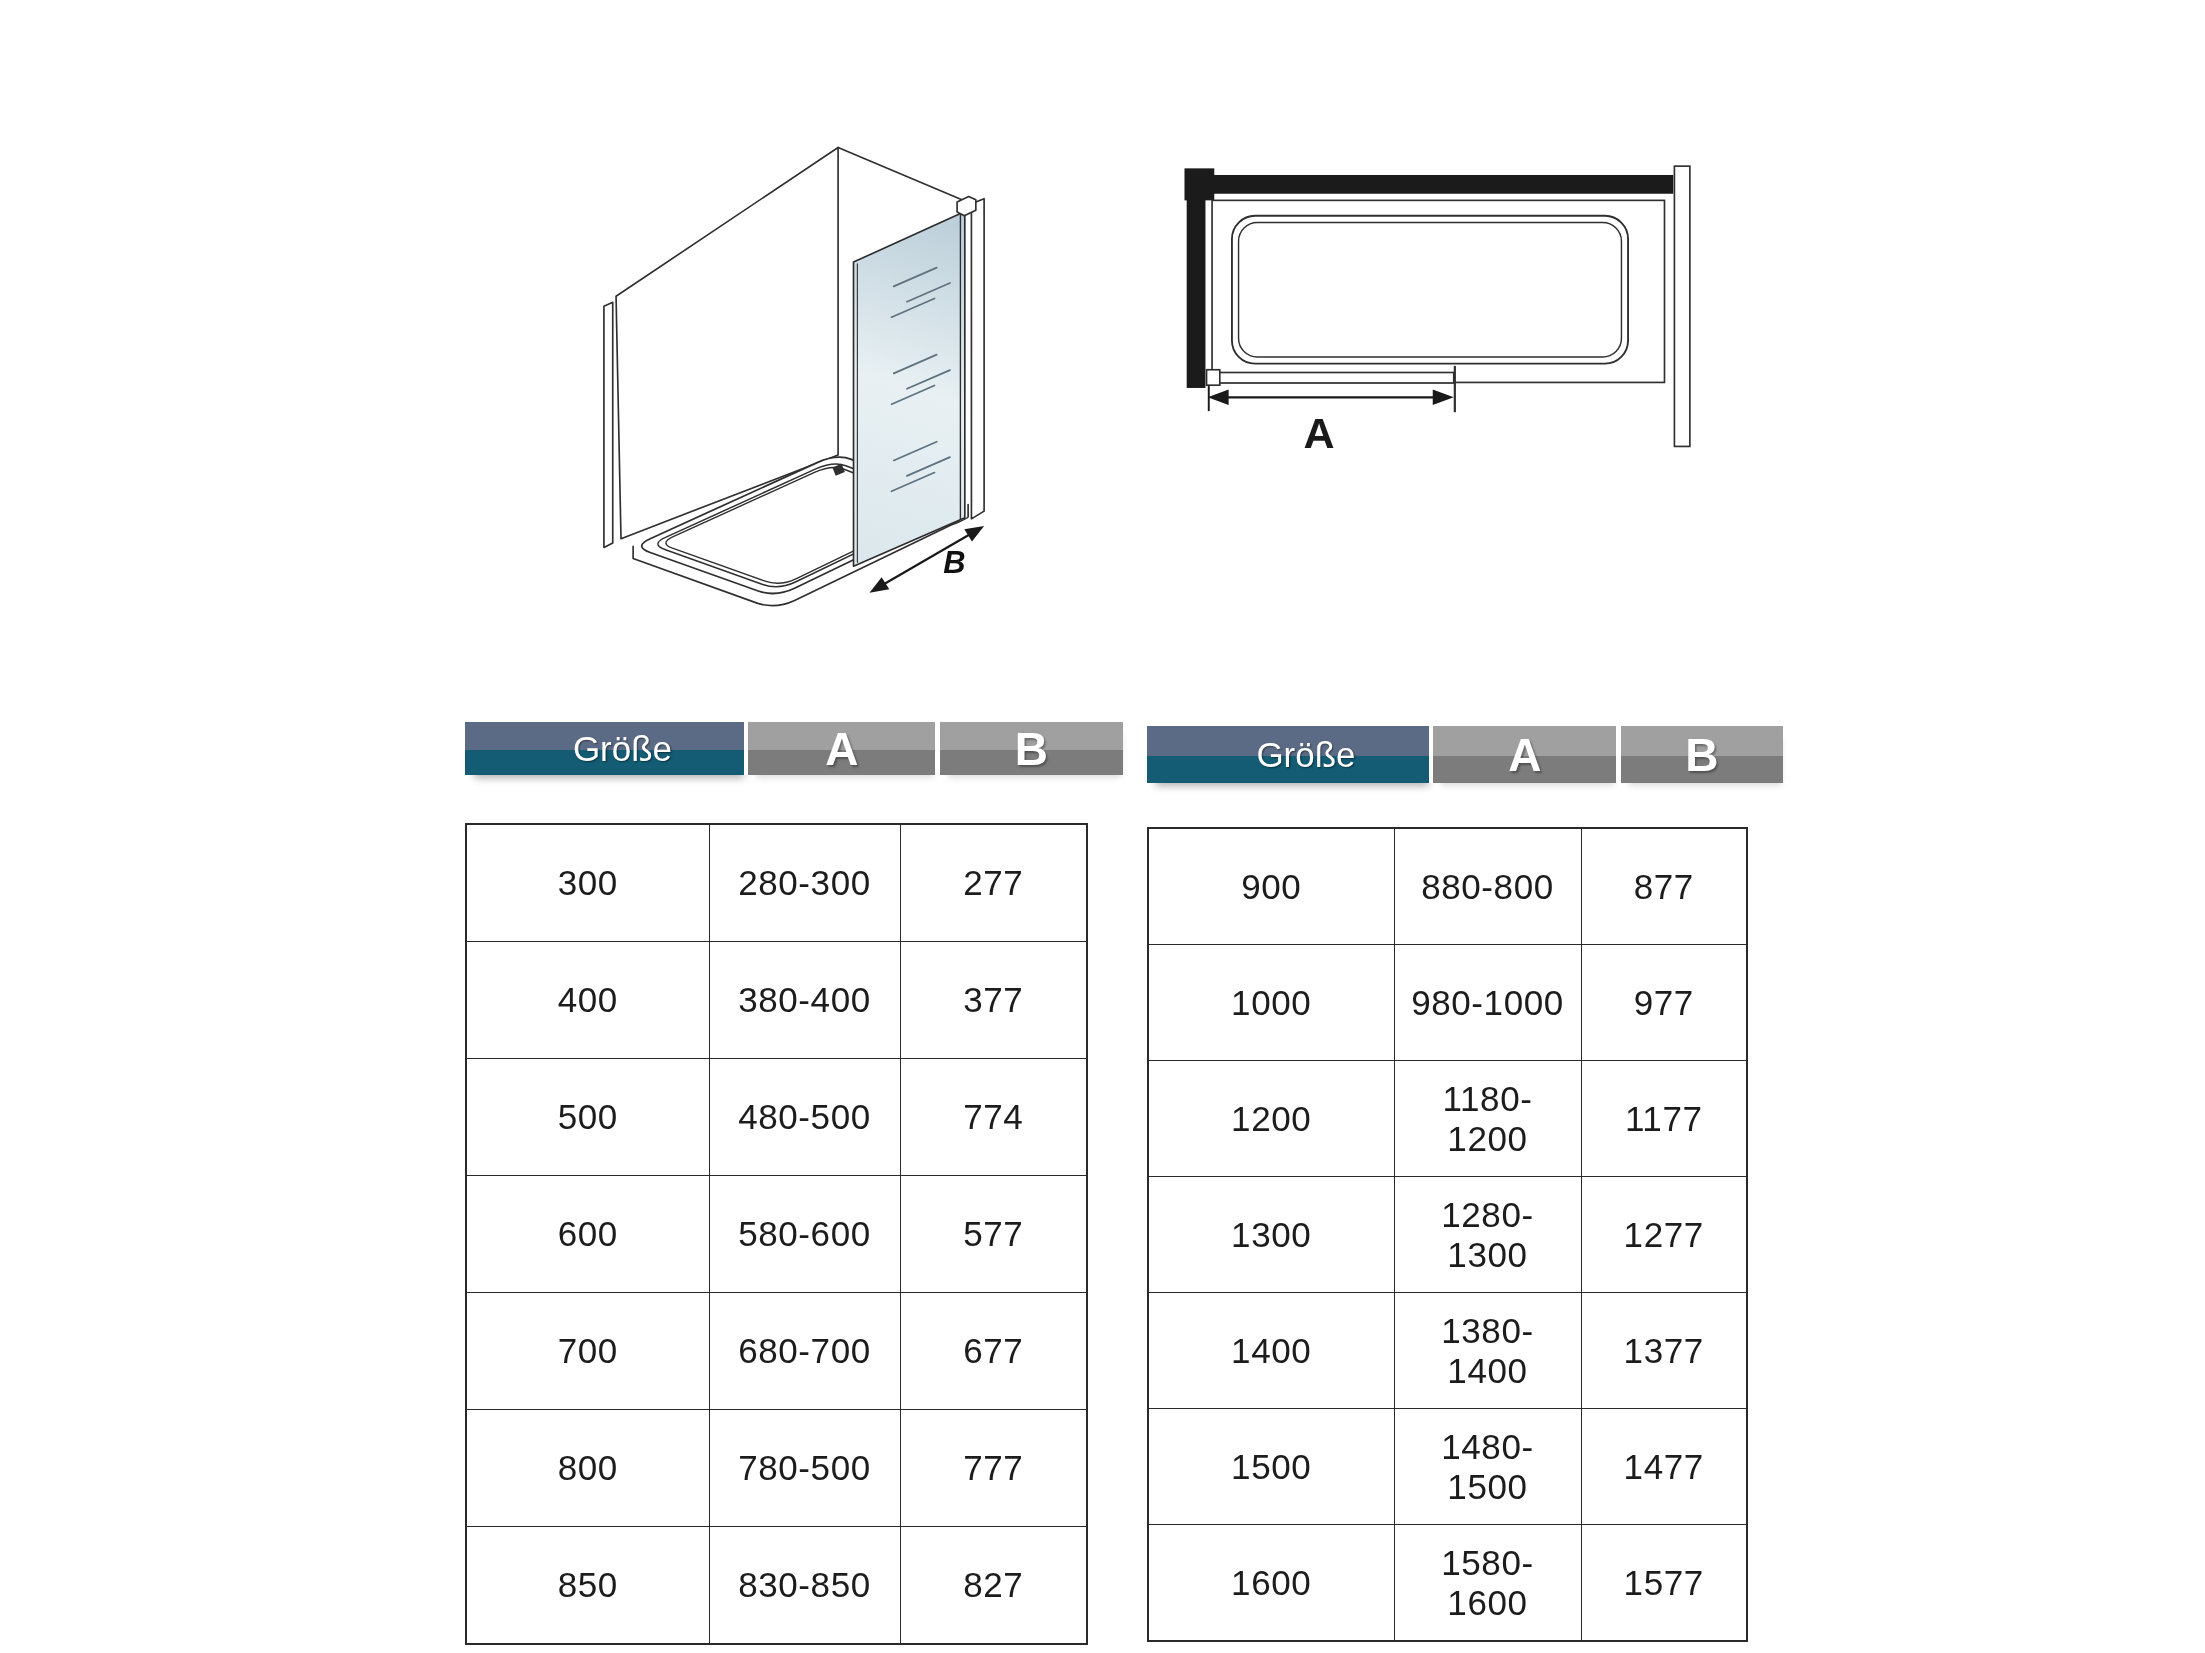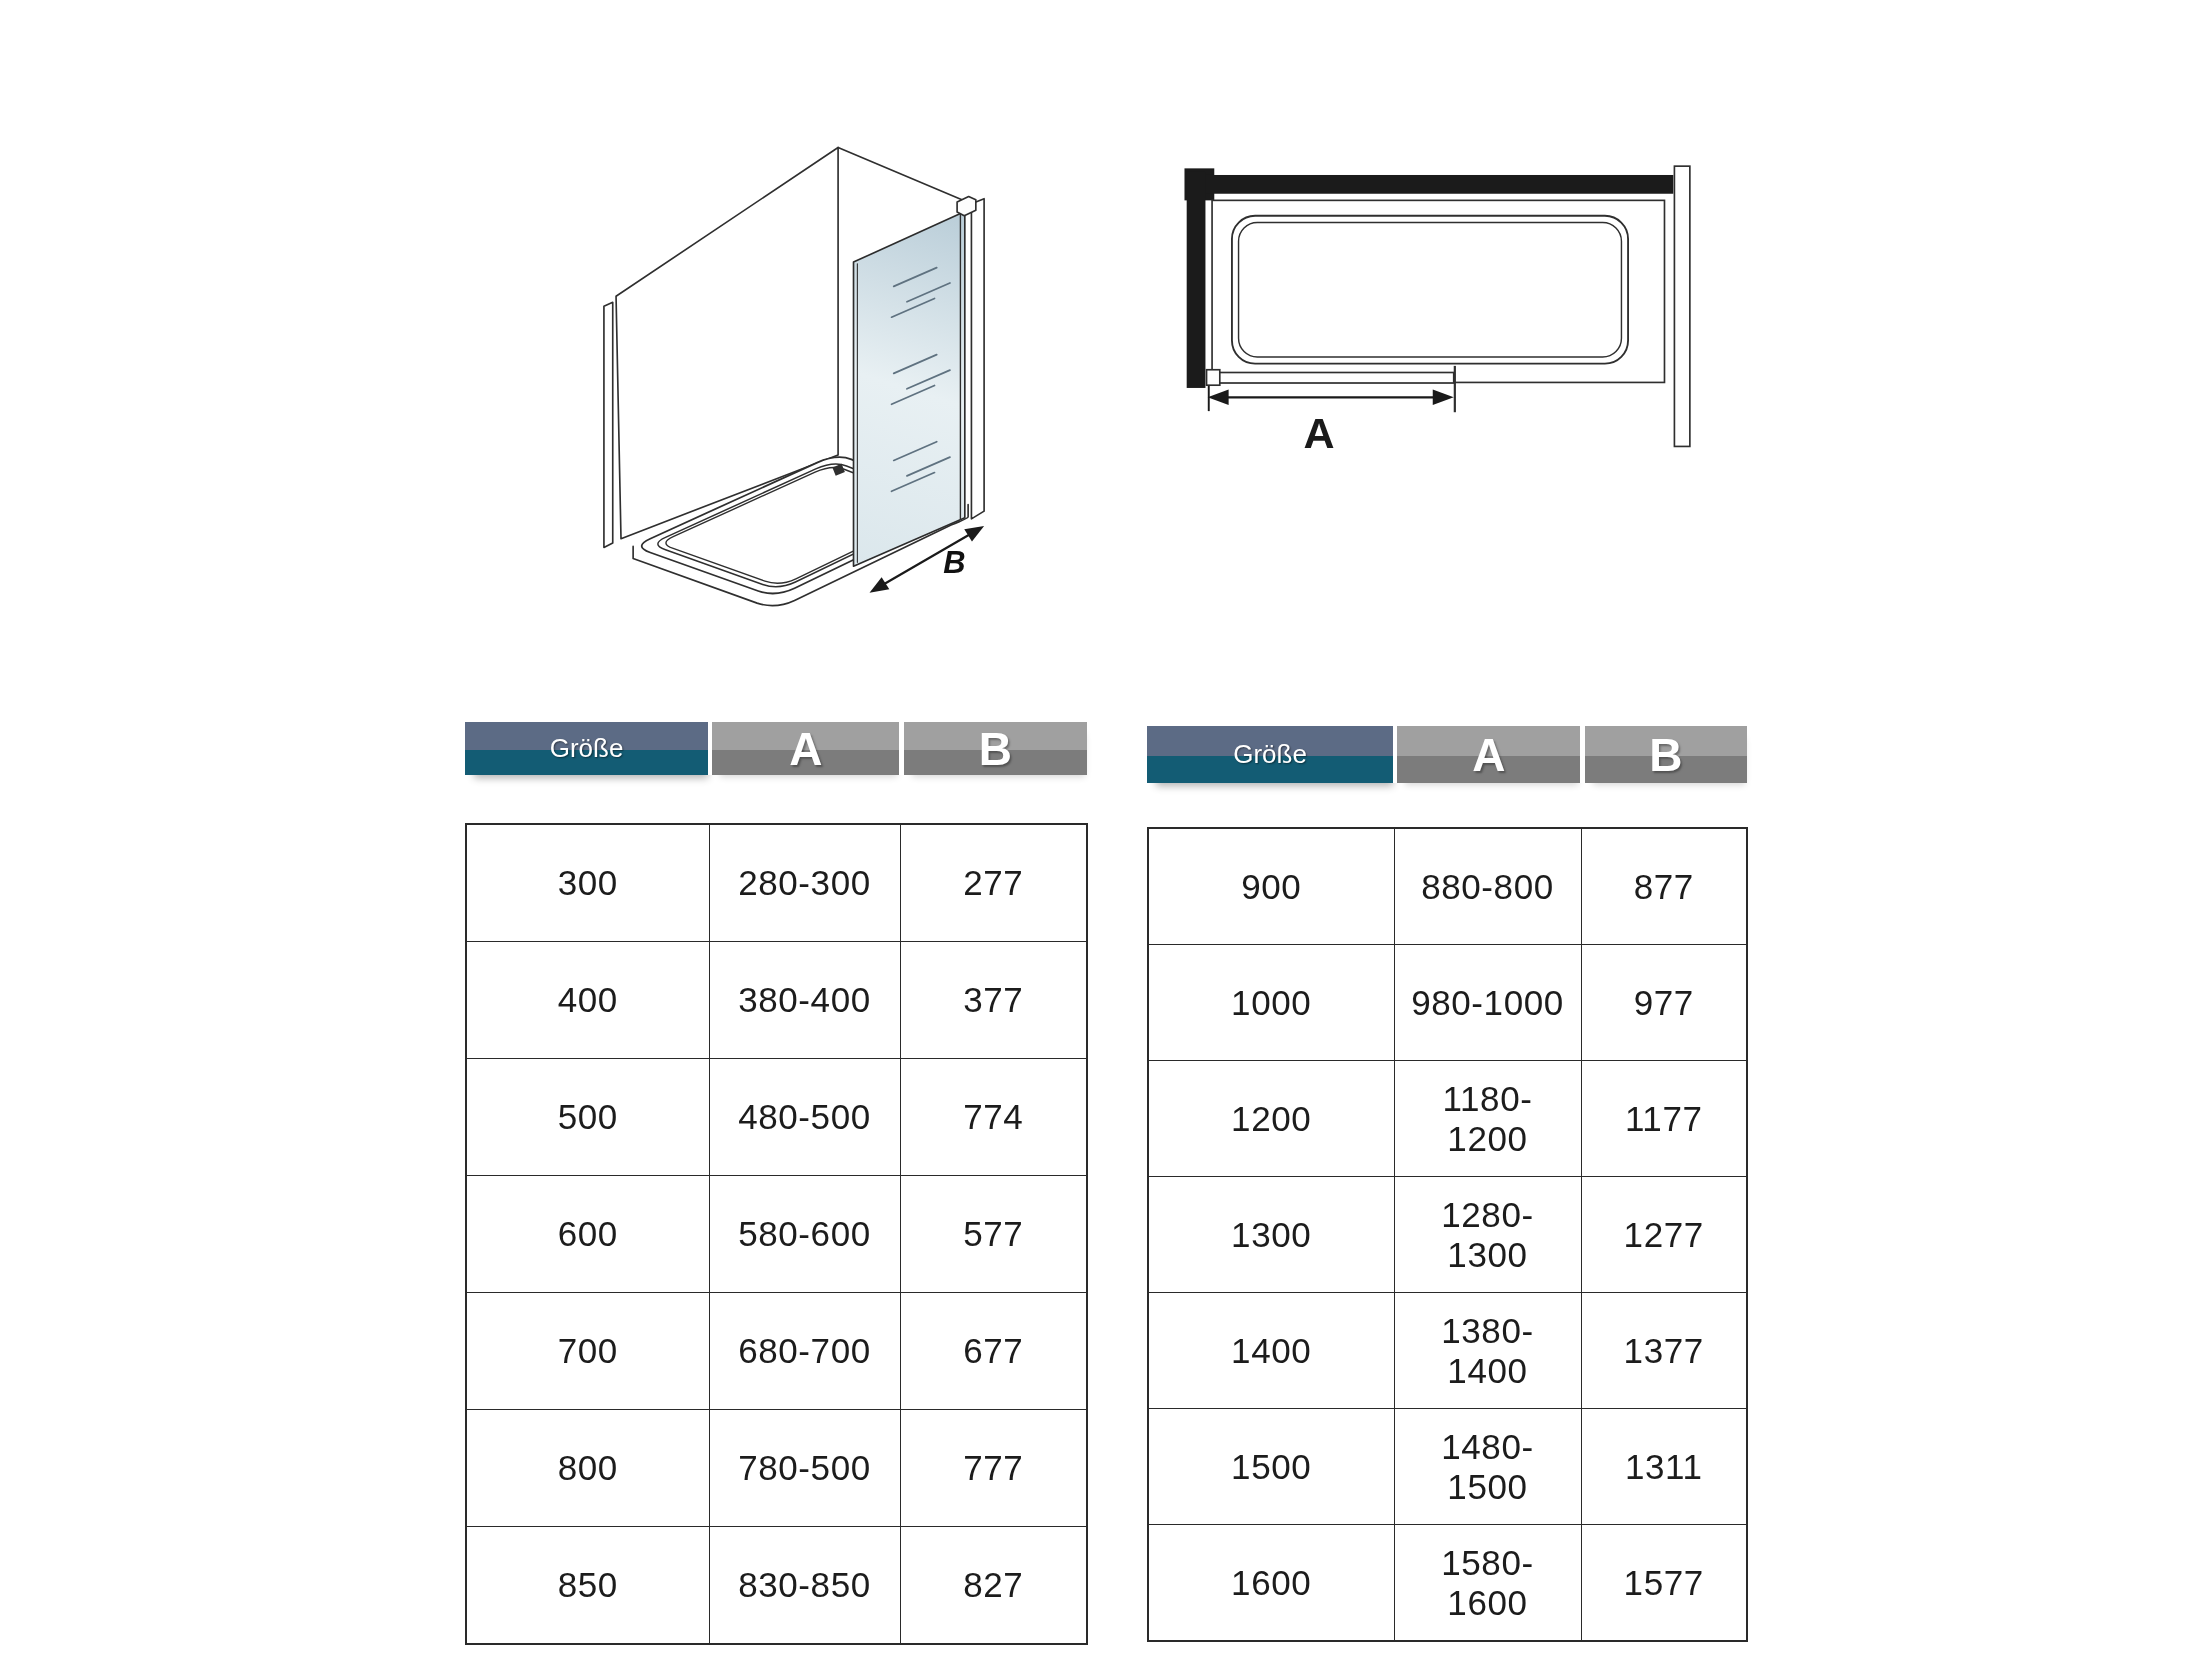--- a/index.html
+++ b/index.html
@@ -11,22 +11,22 @@
   html,body{margin:0;padding:0;}
   body{width:2205px;height:1654px;background:var(--bg);
        font-family:"Liberation Sans", sans-serif; position:relative; overflow:hidden;}
   svg{position:absolute;}
 
   
   .hbar{display:flex; position:absolute;}
   .hcell{color:var(--header-text); text-align:center; display:flex;
          align-items:center; justify-content:center;}
   .hblue{background:linear-gradient(180deg,var(--groesse-top) 0 52%,var(--groesse-bottom) 52% 100%);
-         font-size:26px; text-shadow:1.1px 1.1px 1.7px rgba(0,0,0,.45);
-         box-shadow:4.4px 7.7px 7.7px -4.4px rgba(0,0,0,.30);}
+         font-size:35px; text-shadow:1.1px 1.1px 1.7px rgba(0,0,0,.45);
+         box-shadow:4.4px 7.7px 7.7px -4.4px rgba(0,0,0,.30);padding-left:36px;}
   .hgray{background:linear-gradient(180deg,var(--ab-top) 0 52%,var(--ab-bottom) 52% 100%);
          font-size:46px; font-weight:bold; text-shadow:1.7px 1.7px 2.2px rgba(0,0,0,.35);
          box-shadow:3.3px 6.6px 6.6px -5px rgba(0,0,0,.16);}
   .hsep{background:#ffffff;}
 
   
   table.spec{position:absolute; border-collapse:collapse; table-layout:fixed;
              background:#ffffff; border:2.2px solid var(--table-border);}
   table.spec td{border:1.7px solid var(--table-border); text-align:center;
                 vertical-align:middle; font-size:35px; color:var(--body-text);
@@ -214,21 +214,21 @@
         <td>1277</td>
       </tr>
       <tr>
         <td>1400</td>
         <td>1380-1400</td>
         <td>1377</td>
       </tr>
       <tr>
         <td>1500</td>
         <td>1480-1500</td>
-        <td>1311</td>
+        <td>1477</td>
       </tr>
       <tr>
         <td>1600</td>
         <td>1580-1600</td>
         <td>1577</td>
       </tr>
     </tbody>
 </table>
 
 

